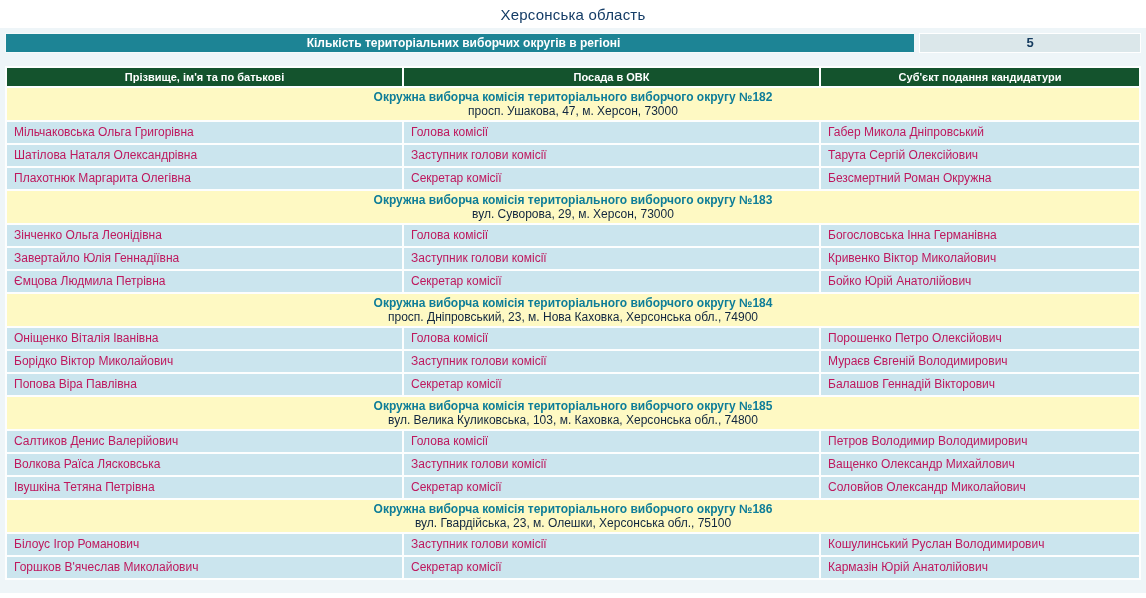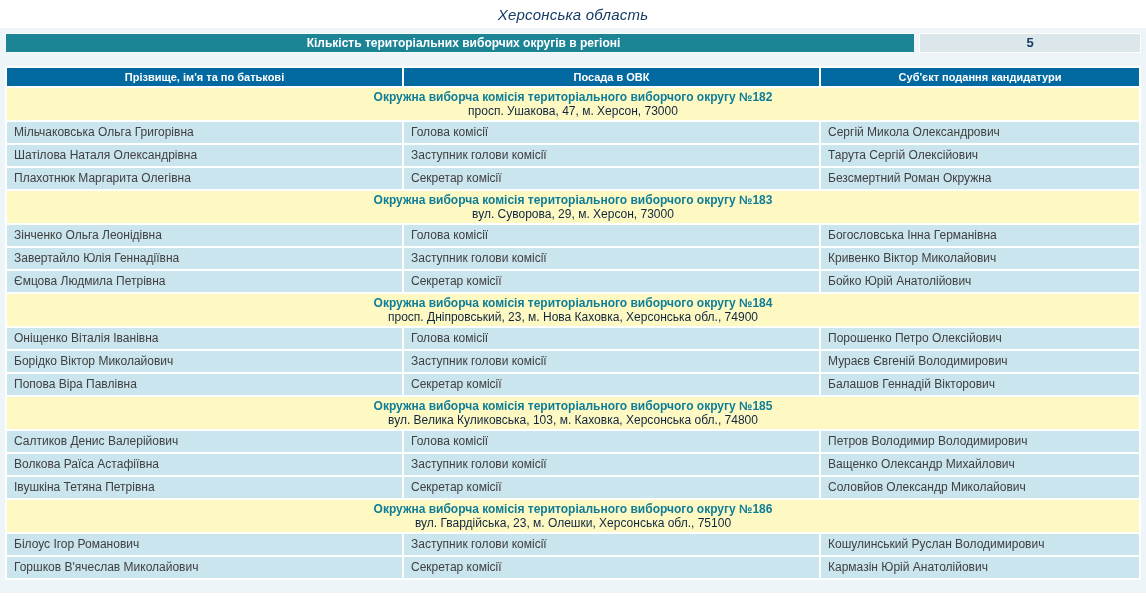--- a/index.html
+++ b/index.html
@@ -8,21 +8,20 @@
     width: 1146px;
     height: 598px;
     background: #ffffff;
     font-family: "Liberation Sans", sans-serif;
     overflow: hidden;
   }
   .page-title-wrap {
     height: 28px;
     background: #ffffff;
     text-align: center;
-    font-style: italic;
   }
   .page-title {
     display: inline-block;
     padding-top: 6px;
     font-size: 15px;
     color: #143c66;
     letter-spacing: 0.2px;
   }
   .content {
     background: #eef5f8;
@@ -66,21 +65,21 @@
   }
   
   table.commission-table {
     width: 1136px;
     border-collapse: separate;
     border-spacing: 2px;
     background: #fdfefe;
     table-layout: fixed;
   }
   table.commission-table th {
-    background: #0369a1;
+    background: #14532d;
     color: #ffffff;
     font-size: 11px;
     font-weight: bold;
     height: 16px;
     line-height: 16px;
     padding: 1px 7px;
     text-align: center;
     vertical-align: middle;
     white-space: nowrap;
     overflow: hidden;
@@ -98,21 +97,21 @@
     font-size: 12px;
     line-height: 14px;
   }
   .section-address {
     color: #10263f;
     font-size: 12px;
     line-height: 14px;
   }
   tr.data-row td {
     background: #cbe5ee;
-    color: #404040;
+    color: #be185d;
     font-size: 12px;
     height: 21px;
     line-height: 21px;
     padding: 0 4px 0 7px;
     vertical-align: middle;
     white-space: nowrap;
     overflow: hidden;
   }
 </style>
 </head>
@@ -147,21 +146,21 @@
   <tr class="section-row">
     <td colspan="3">
       <div class="section-title">Окружна виборча комісія територіального виборчого округу №182</div>
       <div class="section-address">просп. Ушакова, 47, м. Херсон, 73000</div>
     </td>
   </tr>
 
   <tr class="data-row">
     <td class="name-cell">Мільчаковська Ольга Григорівна</td>
     <td class="position-cell">Голова комісії</td>
-    <td class="subject-cell">Сергій Микола Олександрович</td>
+    <td class="subject-cell">Габер Микола Дніпровський</td>
   </tr>
 
   <tr class="data-row">
     <td class="name-cell">Шатілова Наталя Олександрівна</td>
     <td class="position-cell">Заступник голови комісії</td>
     <td class="subject-cell">Тарута Сергій Олексійович</td>
   </tr>
 
   <tr class="data-row">
     <td class="name-cell">Плахотнюк Маргарита Олегівна</td>
@@ -226,21 +225,21 @@
     </td>
   </tr>
 
   <tr class="data-row">
     <td class="name-cell">Салтиков Денис Валерійович</td>
     <td class="position-cell">Голова комісії</td>
     <td class="subject-cell">Петров Володимир Володимирович</td>
   </tr>
 
   <tr class="data-row">
-    <td class="name-cell">Волкова Раїса Астафіївна</td>
+    <td class="name-cell">Волкова Раїса Лясковська</td>
     <td class="position-cell">Заступник голови комісії</td>
     <td class="subject-cell">Ващенко Олександр Михайлович</td>
   </tr>
 
   <tr class="data-row">
     <td class="name-cell">Івушкіна Тетяна Петрівна</td>
     <td class="position-cell">Секретар комісії</td>
     <td class="subject-cell">Соловйов Олександр Миколайович</td>
   </tr>
 

